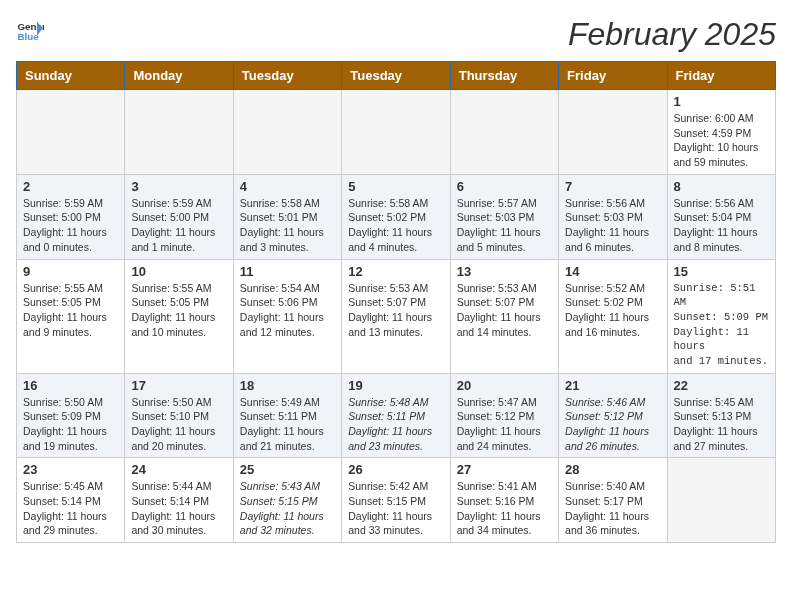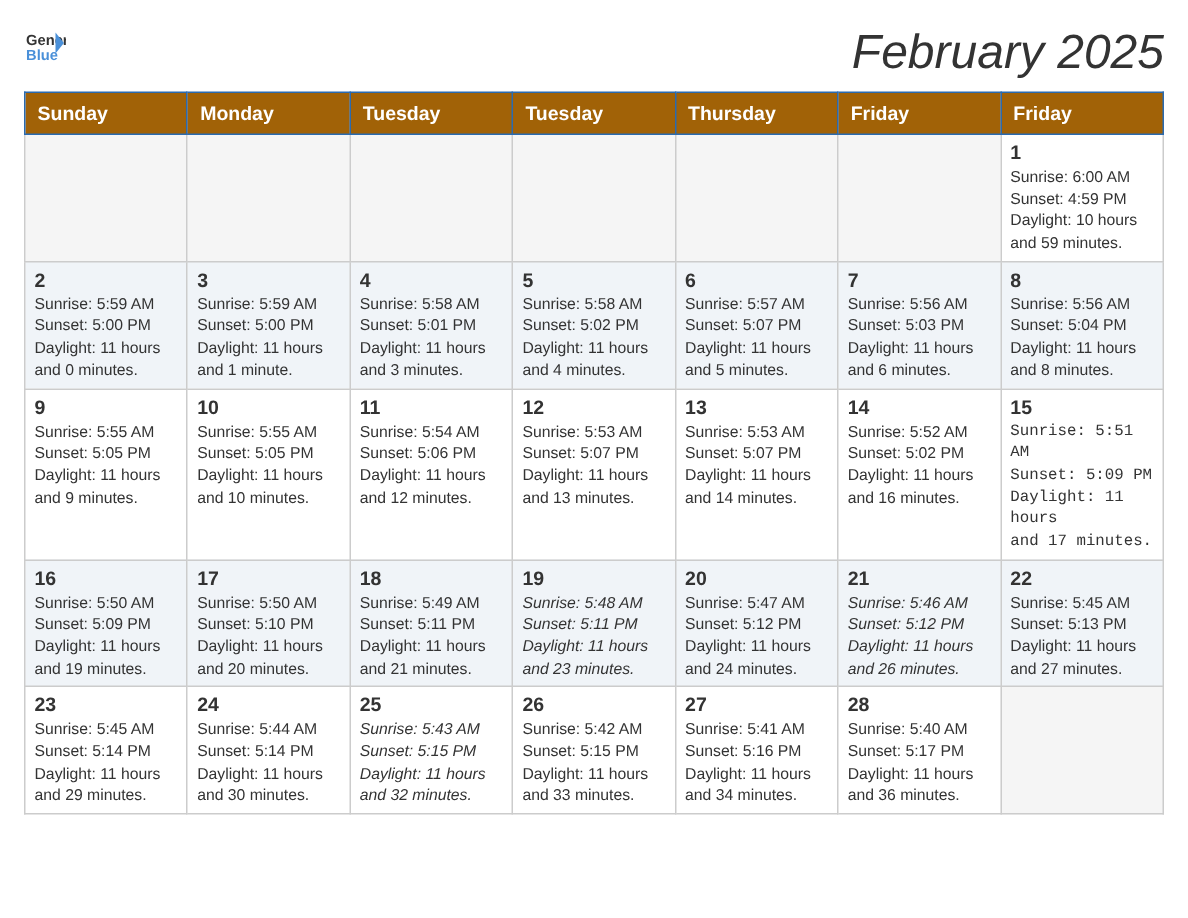--- a/index.html
+++ b/index.html
@@ -150,21 +150,21 @@
         <td>
           <span class="day-number">5</span>
           <div class="day-info" style="white-space: pre-line;">Sunrise: 5:58 AM
 Sunset: 5:02 PM
 Daylight: 11 hours
 and 4 minutes.</div>
         </td>
         <td>
           <span class="day-number">6</span>
           <div class="day-info" style="white-space: pre-line;">Sunrise: 5:57 AM
-Sunset: 5:07 PM
+Sunset: 5:03 PM
 Daylight: 11 hours
 and 5 minutes.</div>
         </td>
         <td>
           <span class="day-number">7</span>
           <div class="day-info" style="white-space: pre-line;">Sunrise: 5:56 AM
 Sunset: 5:03 PM
 Daylight: 11 hours
 and 6 minutes.</div>
         </td>

